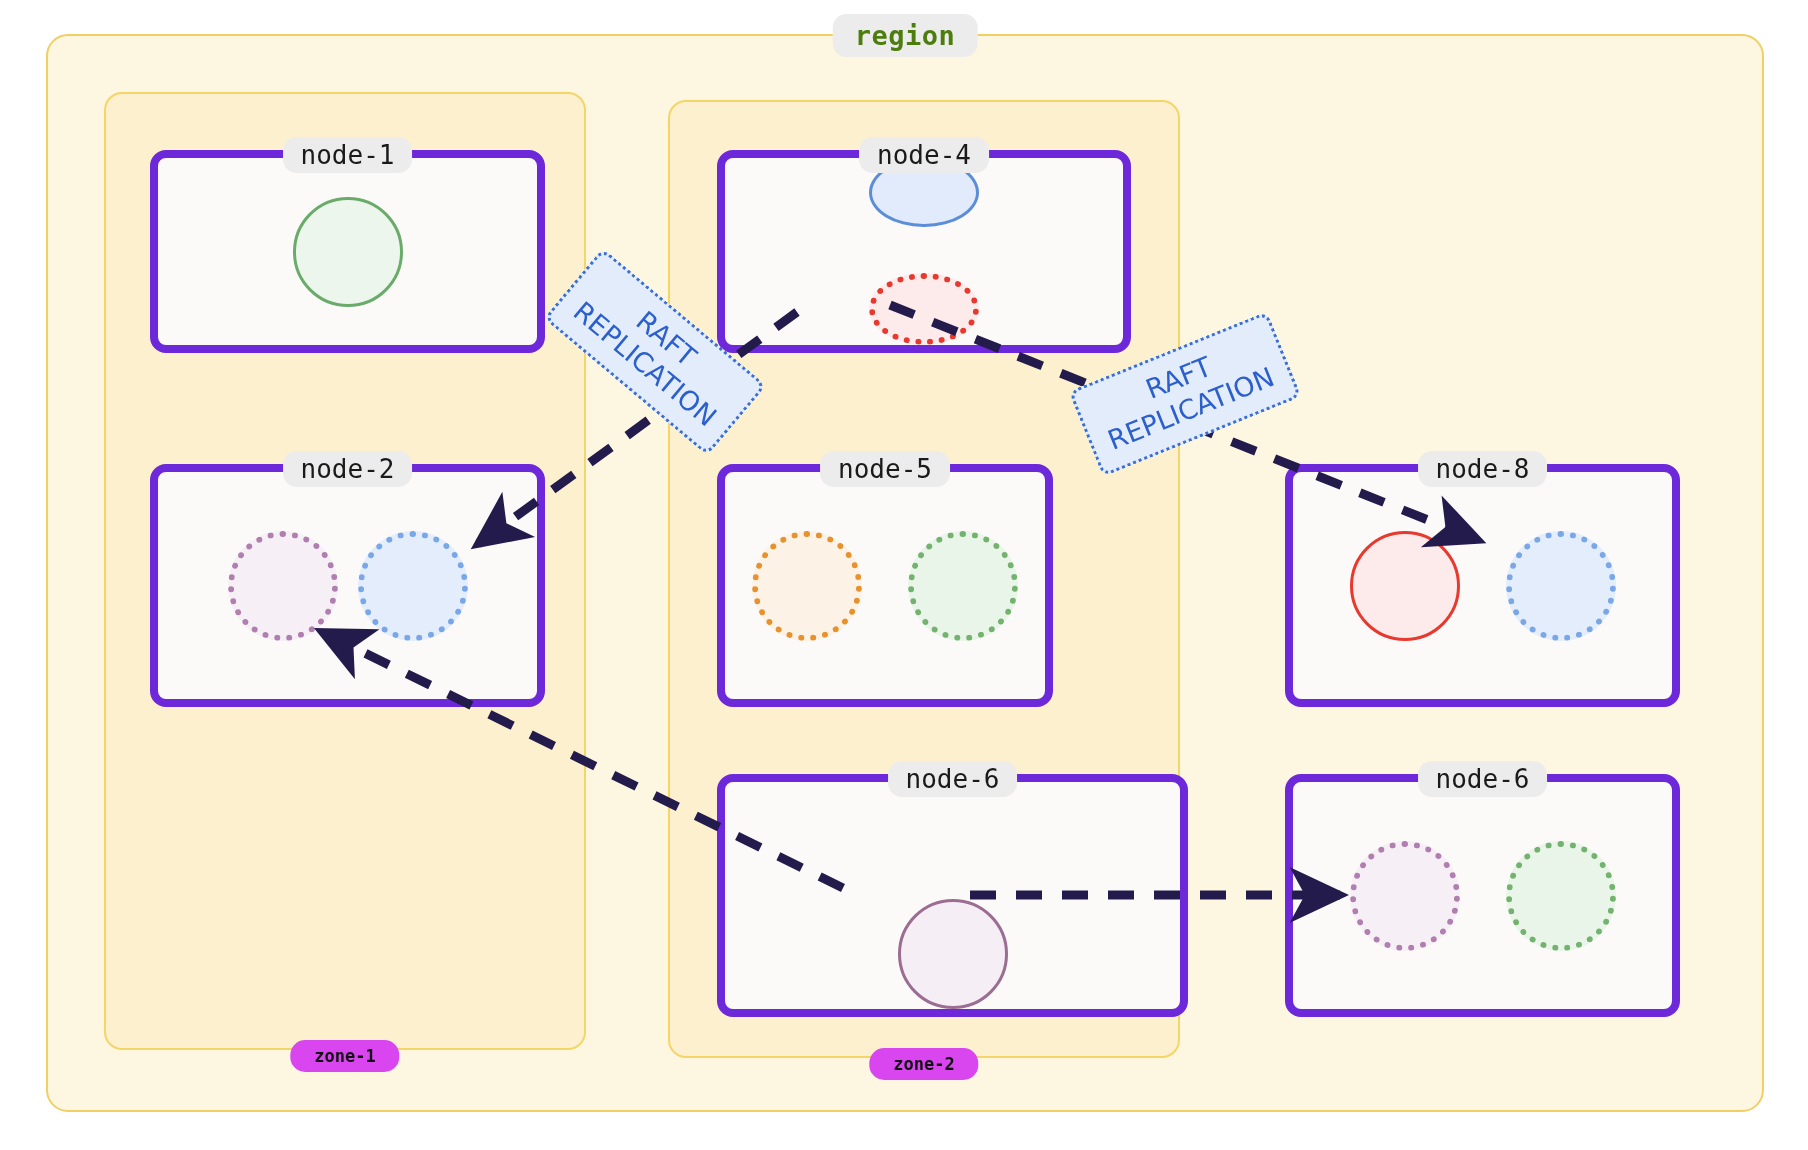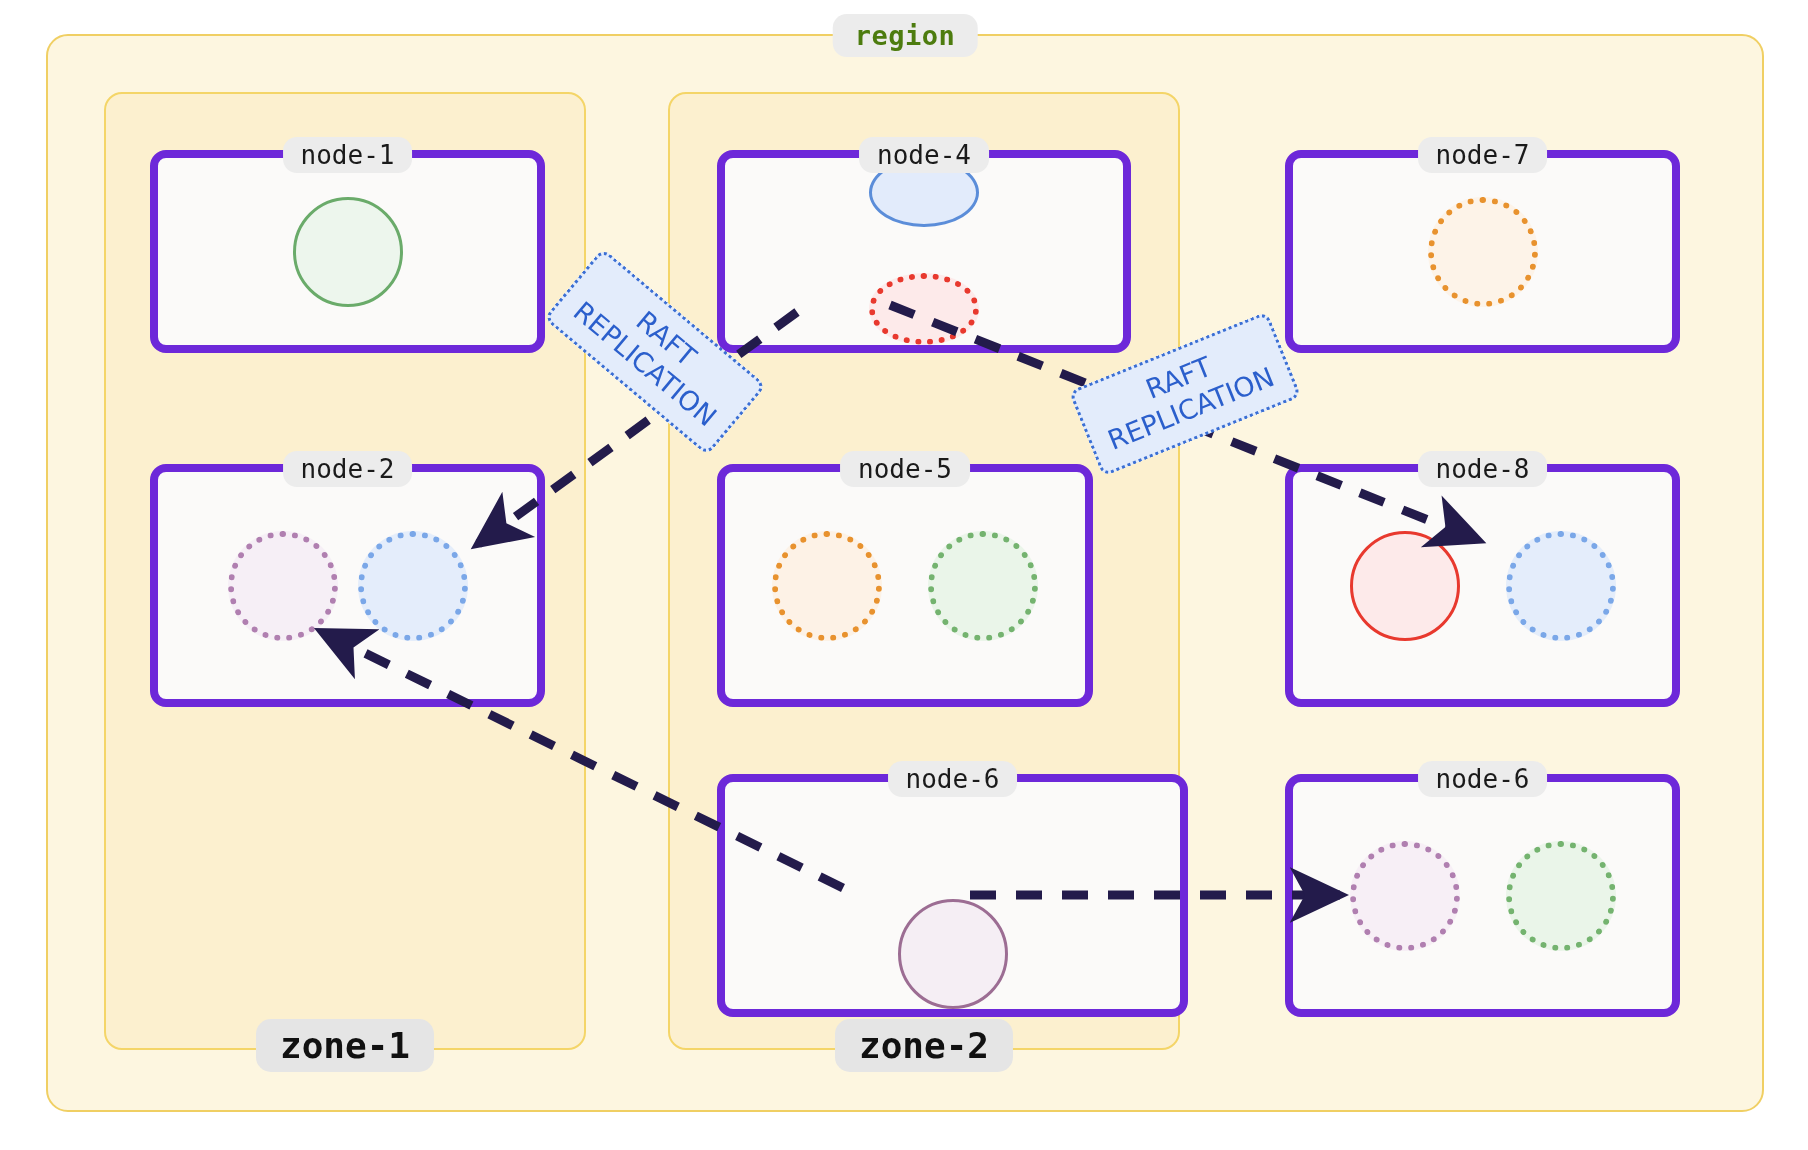--- a/index.html
+++ b/index.html
@@ -17,26 +17,26 @@
     font-family:"DejaVu Sans Mono",monospace;font-weight:bold;font-size:27px;letter-spacing:.5px;
     white-space:nowrap;
   }
 
   
   .zone{
     position:absolute;top:92px;height:958px;
     background:#fcf0cf;border:2px solid #f4d568;border-radius:18px;box-sizing:border-box;
   }
   #zone-1{left:104px;width:482px;}
-  #zone-2{left:668px;width:512px;}
+  #zone-2{left:668px;width:512px;margin-top:8px;}
   #zone-3{left:1250px;width:482px;}
   .zone-label{
     position:absolute;bottom:-24px;left:50%;transform:translateX(-50%);
-    background:#e5e5e5;color:#111;border-radius:15px;padding:6px 24px;
-    font-family:"DejaVu Sans Mono",monospace;font-weight:bold;font-size:36px;
+    background:#d946ef;color:#111;border-radius:15px;padding:6px 24px;
+    font-family:"DejaVu Sans Mono",monospace;font-weight:bold;font-size:17px;
     white-space:nowrap;
   }
 
   
   .node{
     position:absolute;background:#fbfaf9;border:8px solid #6d28d9;border-radius:16px;
     box-sizing:border-box;display:flex;align-items:center;justify-content:center;gap:46px;
   }
   .node-label{
     position:absolute;top:-21px;left:50%;transform:translateX(-50%);
@@ -89,35 +89,31 @@
     <div class="circ dotted" style="border-color:#7aa7e8;background:#e4edfb;"></div>
   </div>
 
 
   <div class="node" style="left:717px;top:150px;width:414px;height:203px;flex-direction:column;">
     <div class="node-label">node-4</div>
     <div class="circ solid" style="border-color:#5b8dd9;background:#e2ebfb;"></div>
     <div class="circ dotted" style="border-color:#e8392e;background:#fdeaea;"></div>
   </div>
 
-  <div class="node" style="left:717px;top:464px;width:376px;height:243px;">
+  <div class="node" style="left:717px;top:464px;width:336px;height:243px;">
     <div class="node-label">node-5</div>
     <div class="circ dotted" style="border-color:#e8922e;background:#fdf2e6;"></div>
     <div class="circ dotted" style="border-color:#74b36f;background:#eaf5e9;"></div>
   </div>
 
   <div class="node" style="left:717px;top:774px;width:471px;height:243px;align-items:flex-end;">
     <div class="node-label">node-6</div>
     <div class="circ solid" style="border-color:#9c6d93;background:#f5eef4;"></div>
   </div>
 
-  <div class="node" style="left:1285px;top:150px;width:395px;height:203px;">
-    <div class="node-label">node-7</div>
-    <div class="circ dotted" style="border-color:#e8922e;background:#fdf3e8;"></div>
-  </div>
 
   <div class="node" style="left:1285px;top:464px;width:395px;height:243px;">
     <div class="node-label">node-8</div>
     <div class="circ solid" style="border-color:#e8392e;background:#fdeaea;"></div>
     <div class="circ dotted" style="border-color:#7aa7e8;background:#e4edfb;"></div>
   </div>
 
   <div class="node" style="left:1285px;top:774px;width:395px;height:243px;">
     <div class="node-label">node-6</div>
     <div class="circ dotted" style="border-color:#b07fb0;background:#f7eff6;"></div>

